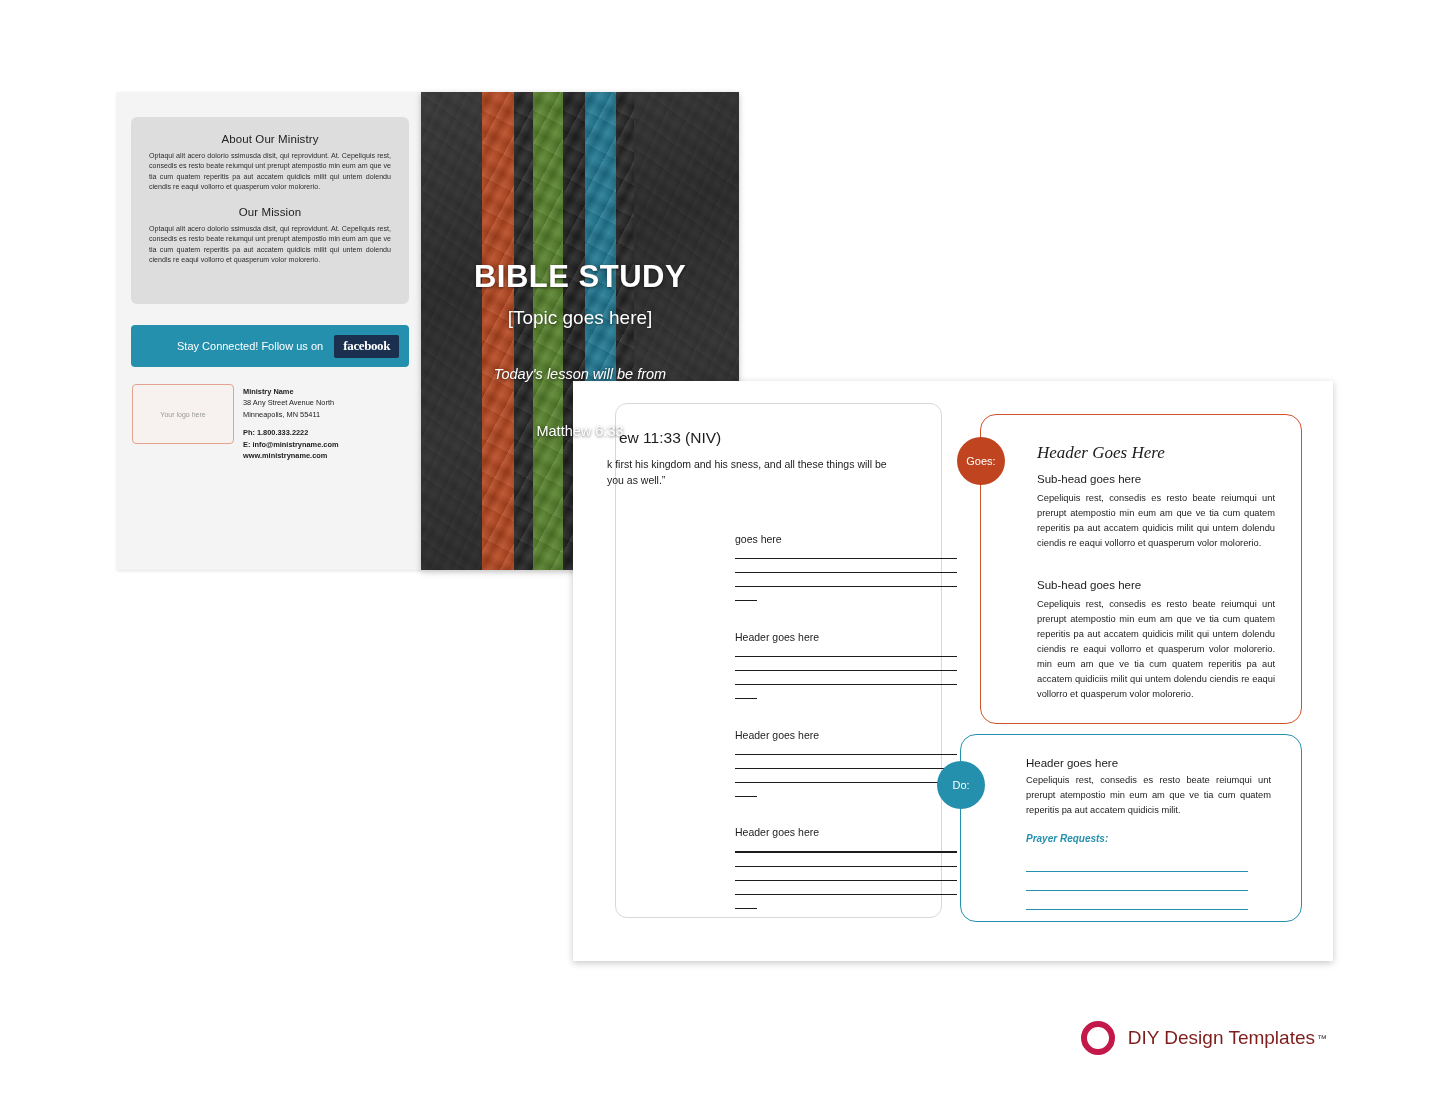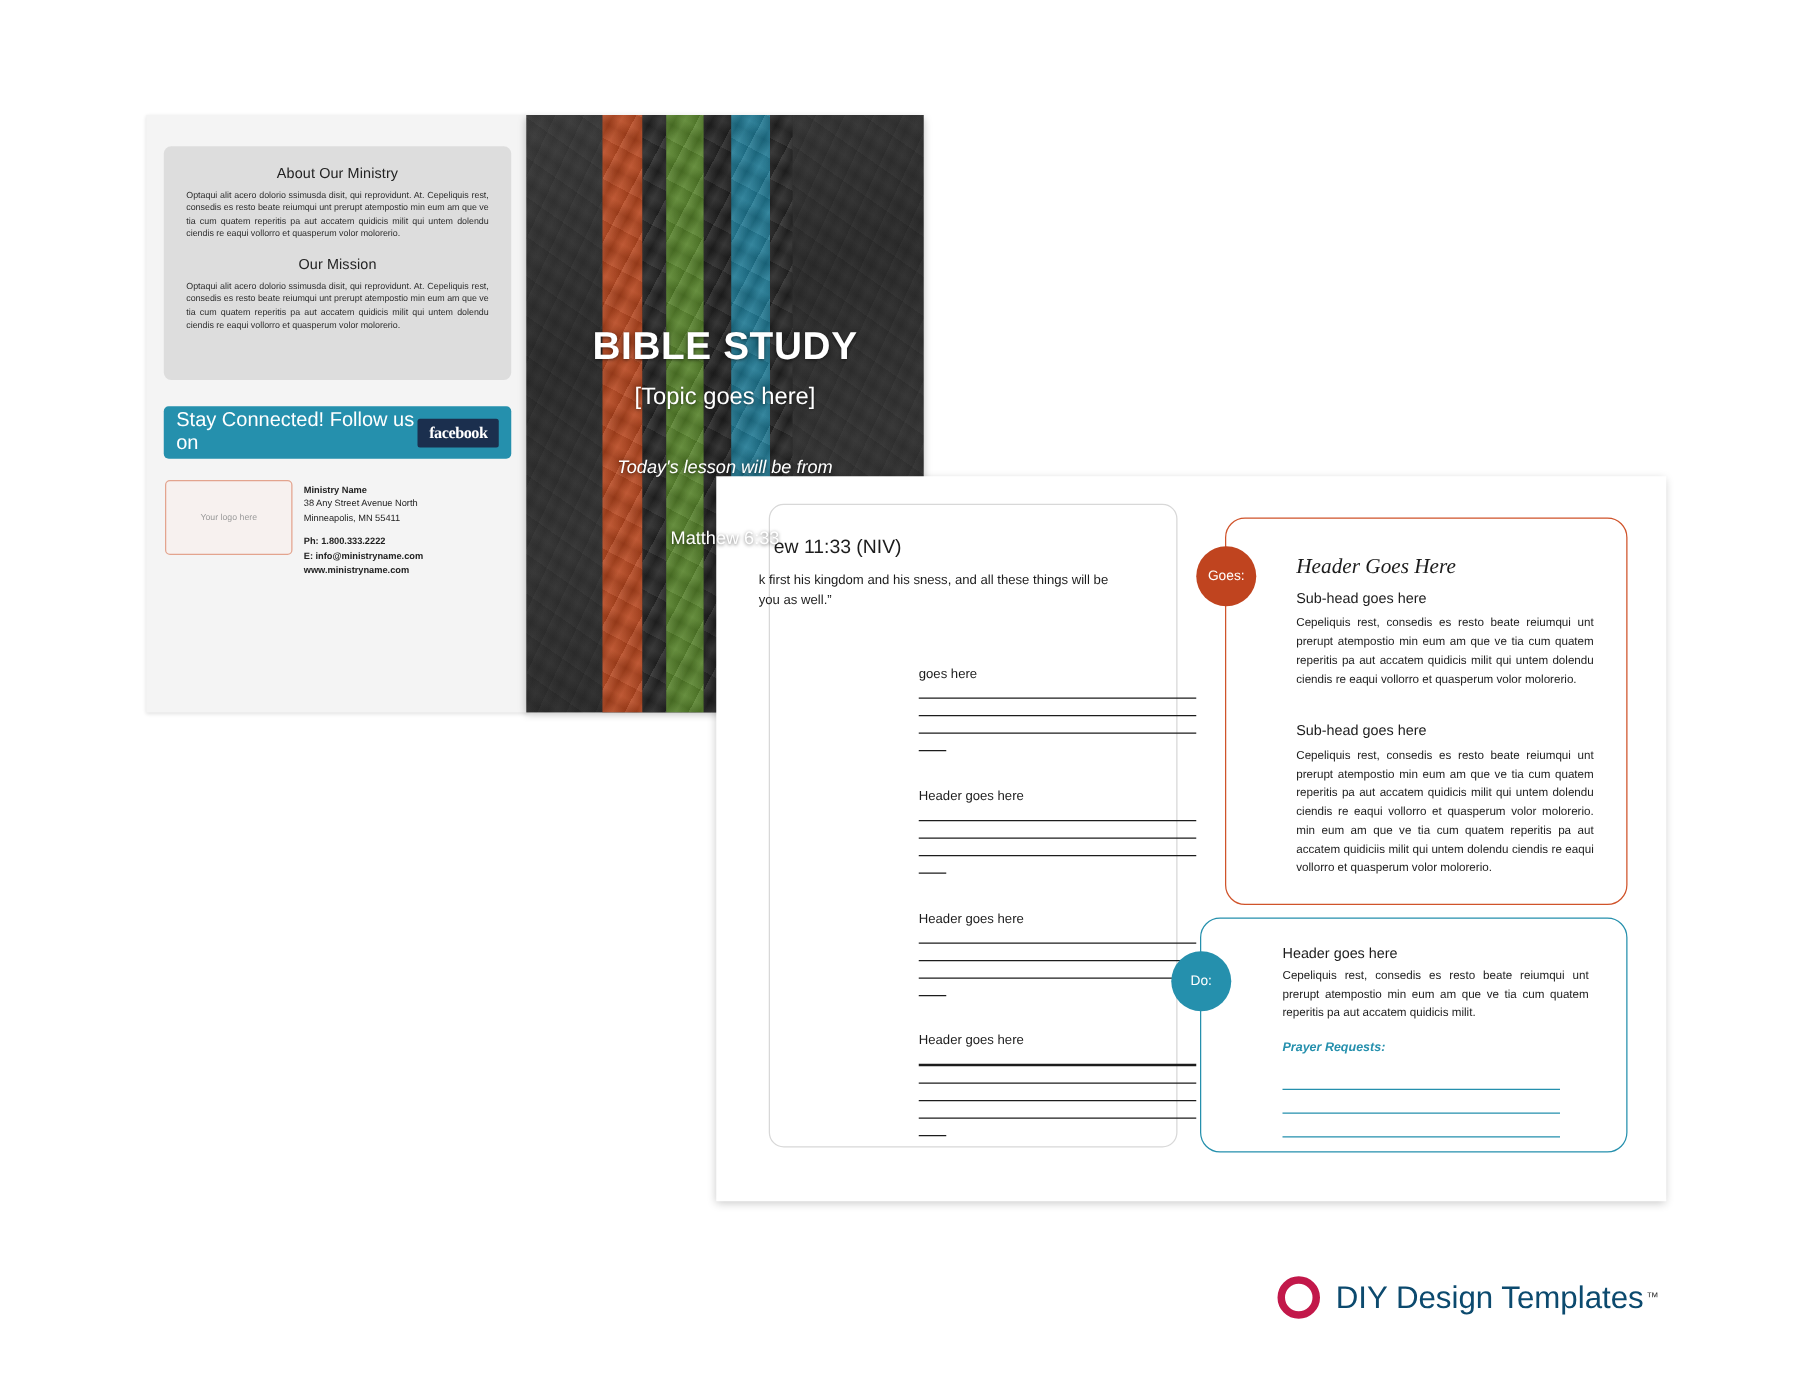--- a/index.html
+++ b/index.html
@@ -58,21 +58,22 @@
     background: #2590ad;
     border-radius: 4px;
     display: flex;
     align-items: center;
     justify-content: space-between;
     padding: 0 10px;
     box-sizing: border-box;
   }
   .social-text {
     color: #ffffff;
-    font-size: 16px;
+    font-size: 11px;
+    margin-left: 36px;
   }
   .fb-badge {
     background: #1b2f4e;
     color: #ffffff;
     font-size: 13px;
     font-weight: bold;
     font-family: "Liberation Serif", serif;
     padding: 3px 9px 4px 9px;
     border-radius: 2px;
     letter-spacing: -0.4px;
@@ -309,22 +310,22 @@
   }
   .brand-mark {
     width: 34px;
     height: 34px;
     border-radius: 50%;
     border: 6px solid #c2184a;
     box-sizing: border-box;
     margin-right: 13px;
   }
   .brand-text {
-    font-size: 25px;
-    color: #0c4a6e;
+    font-size: 19px;
+    color: #7f1d1d;
   }
   .brand-tm {
     font-size: 10px;
     color: #3a3a3a;
     vertical-align: super;
     margin-left: 2px;
   }
 </style>
 </head>
 <body>

